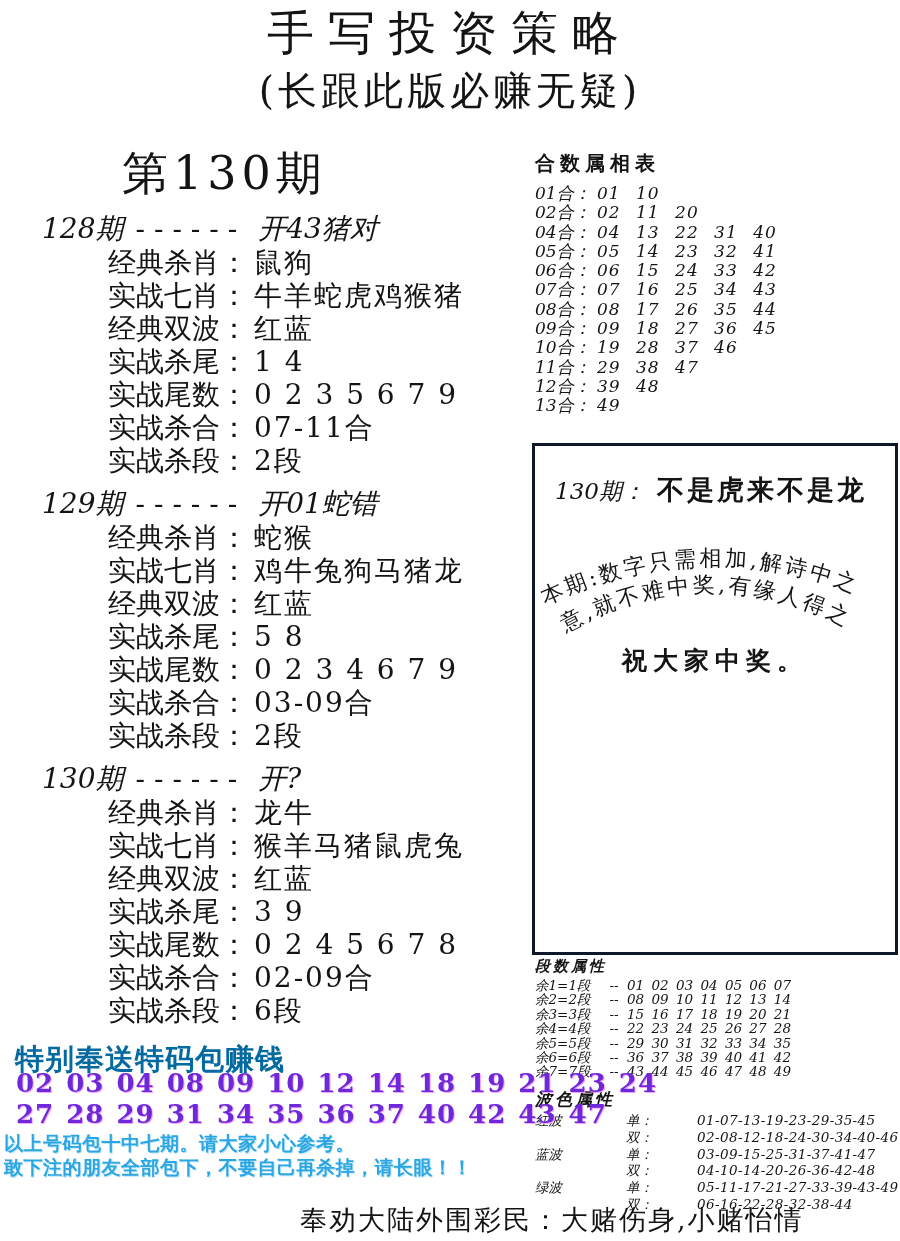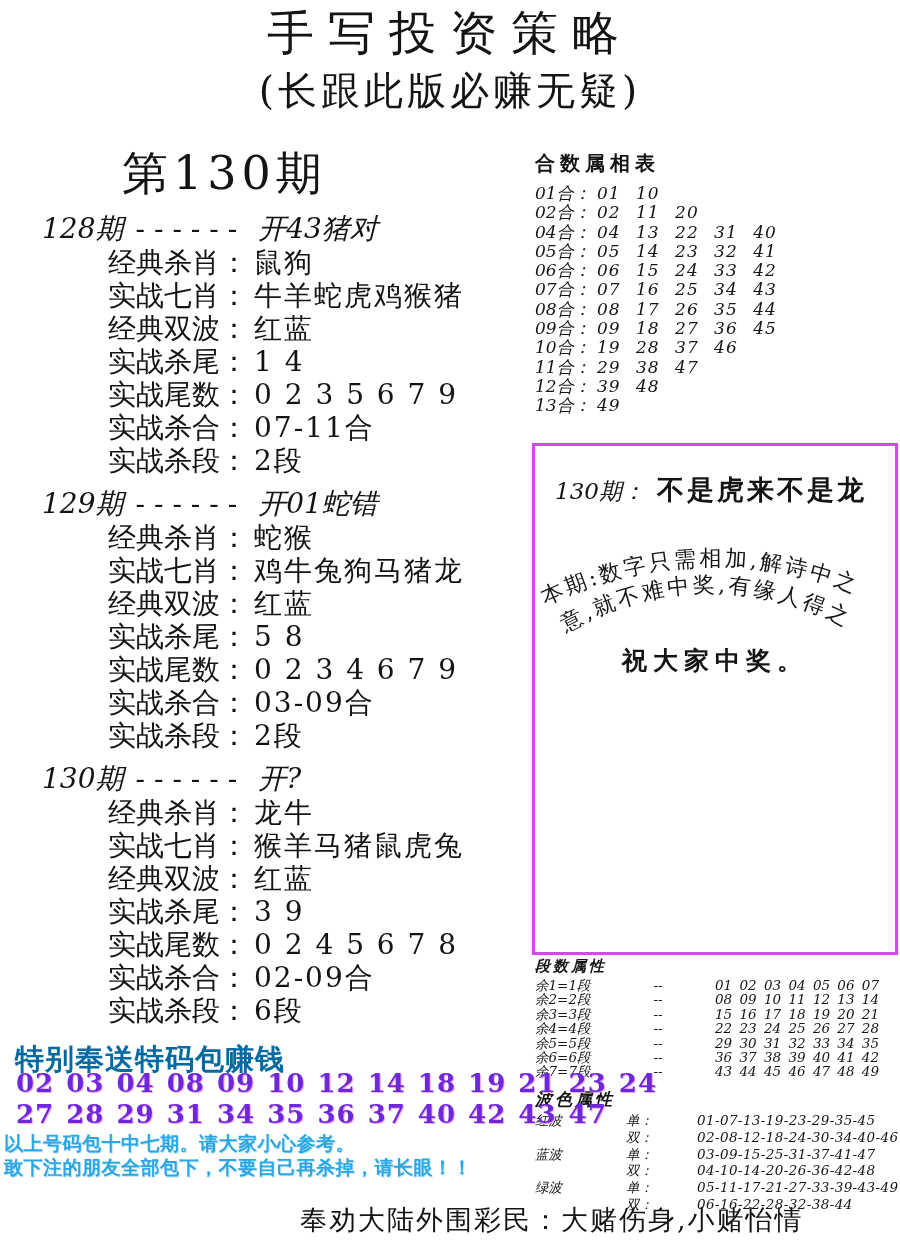--- a/index.html
+++ b/index.html
@@ -24,33 +24,33 @@
 
   
   .hexiang{position:absolute;top:150px;left:535px;width:290px;}
   .hx-title{font-size:20px;font-weight:bold;letter-spacing:5px;margin-bottom:7px;}
   .hx-row{display:flex;font-size:17px;font-style:italic;line-height:19.3px;}
   .hx-lbl{width:62px;}
   .hx-nums{word-spacing:9px;letter-spacing:1px;}
 
   
   .poem-box{position:absolute;top:443px;left:532px;width:360px;height:506px;
-            border:3px solid #d946ef;}
+            border:3px solid #0f172a;}
   .poem-head{position:absolute;top:26px;left:20px;display:flex;align-items:baseline;gap:12px;}
   .poem-issue{font-size:23px;font-style:italic;}
   .poem-text{font-size:27px;font-weight:bold;letter-spacing:3px;}
   .arc-svg{position:absolute;top:0;left:0;width:360px;height:506px;}
   .arc-svg text{fill:#141414;font-family:"DejaVu Serif", serif;}
   .wish{position:absolute;top:198px;left:0;width:100%;text-align:center;
         font-size:25px;font-weight:bold;letter-spacing:6px;}
 
   
   .duan{position:absolute;top:957px;left:535px;width:360px;}
   .duan-title{font-size:15px;font-weight:bold;font-style:italic;letter-spacing:3px;line-height:18px;margin-bottom:3px;}
-  .duan-row{display:flex;font-size:13.5px;font-style:italic;line-height:14.4px;gap:44px;}
+  .duan-row{display:flex;font-size:13.5px;font-style:italic;line-height:14.4px;}
   .duan-lbl{width:66px;}
   .duan-sep{width:26px;text-align:center;}
   .duan-nums{word-spacing:3px;}
 
   
   .bose{position:absolute;top:1090px;left:535px;width:365px;}
   .bose-title{font-size:17px;font-weight:bold;font-style:italic;letter-spacing:3px;line-height:18px;margin-bottom:4px;}
   .bose-row{display:flex;font-size:13.5px;font-style:italic;line-height:16.8px;gap:33px;}
   .bose-name{width:58px;}
   .bose-sub{width:38px;}

